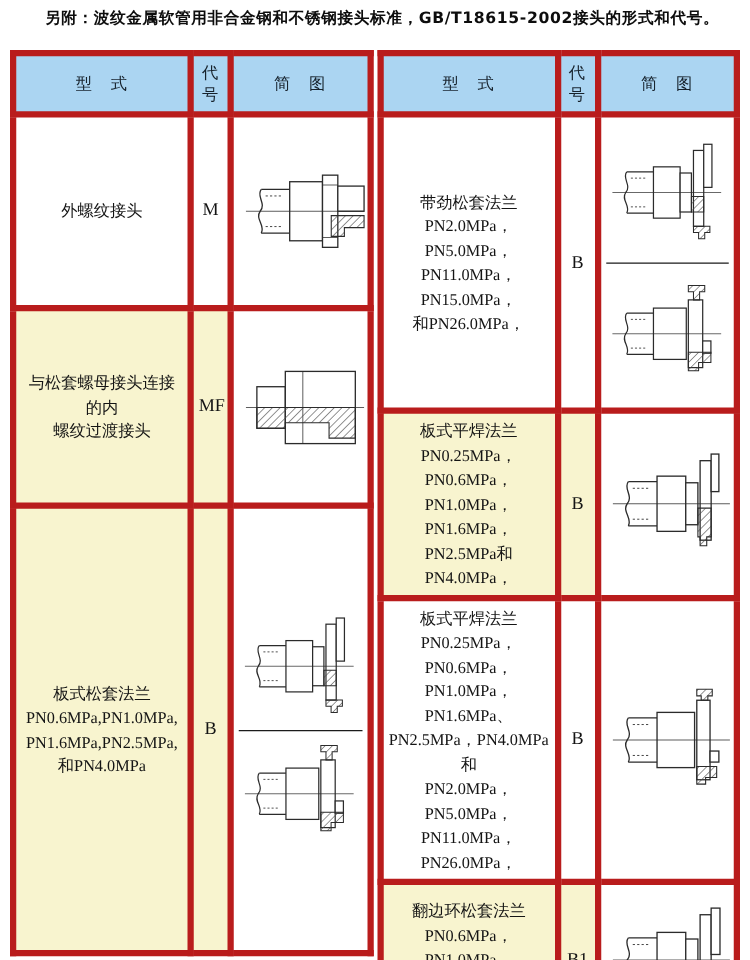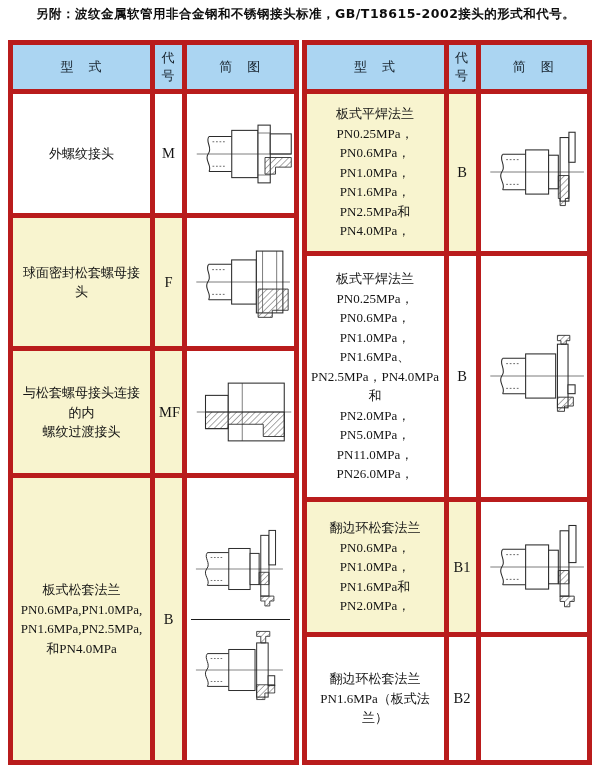--- a/index.html
+++ b/index.html
@@ -189,29 +189,20 @@
     <tbody>
       <tr style="height:94px">
         <td class="type">外螺纹接头</td>
         <td class="code">M</td>
         <td class="diag">
           <svg class="dsvg" width="106" height="84" viewBox="0 0 120 96">
               <use href="#diag-m"></use>
             </svg>
         </td>
       </tr>
-      <tr style="height:104px">
-        <td class="type hl">球面密封松套螺母接头</td>
-        <td class="code hl">F</td>
-        <td class="diag">
-          <svg class="dsvg" width="106" height="86" viewBox="0 0 120 96">
-              <use href="#diag-f"></use>
-            </svg>
-        </td>
-      </tr>
       <tr style="height:99px">
         <td class="type hl">与松套螺母接头连接的内
 螺纹过渡接头</td>
         <td class="code hl">MF</td>
         <td class="diag">
           <svg class="dsvg" width="106" height="84" viewBox="0 0 120 96">
               <use href="#diag-mf"></use>
             </svg>
         </td>
       </tr>
@@ -246,20 +237,41 @@
         <col>
       </colgroup>
     <thead>
       <tr class="head">
         <th>型　式</th>
         <th>代号</th>
         <th>简　图</th>
       </tr>
     </thead>
     <tbody>
+      <tr style="height:226px">
+        <td class="type">带劲松套法兰
+PN2.0MPa，PN5.0MPa，
+PN11.0MPa，PN15.0MPa，
+和PN26.0MPa，</td>
+        <td class="code">B</td>
+        <td class="diag">
+          <div class="halves" style="height:224px">
+            <div class="half" style="height:112px">
+              <svg class="dsvg" width="106" height="88" viewBox="0 0 120 96">
+                  <use href="#diag-flange-plate"></use>
+                </svg>
+            </div>
+            <div class="half" style="height:111px">
+              <svg class="dsvg" width="106" height="88" viewBox="0 0 120 96">
+                  <use href="#diag-flange-collar"></use>
+                </svg>
+            </div>
+          </div>
+        </td>
+      </tr>
       <tr style="height:118px">
         <td class="type hl">板式平焊法兰
 PN0.25MPa，PN0.6MPa，
 PN1.0MPa，PN1.6MPa，
 PN2.5MPa和PN4.0MPa，</td>
         <td class="code hl">B</td>
         <td class="diag">
           <svg class="dsvg" width="106" height="92" viewBox="0 0 120 96">
               <use href="#diag-flange-weld"></use>
             </svg>

